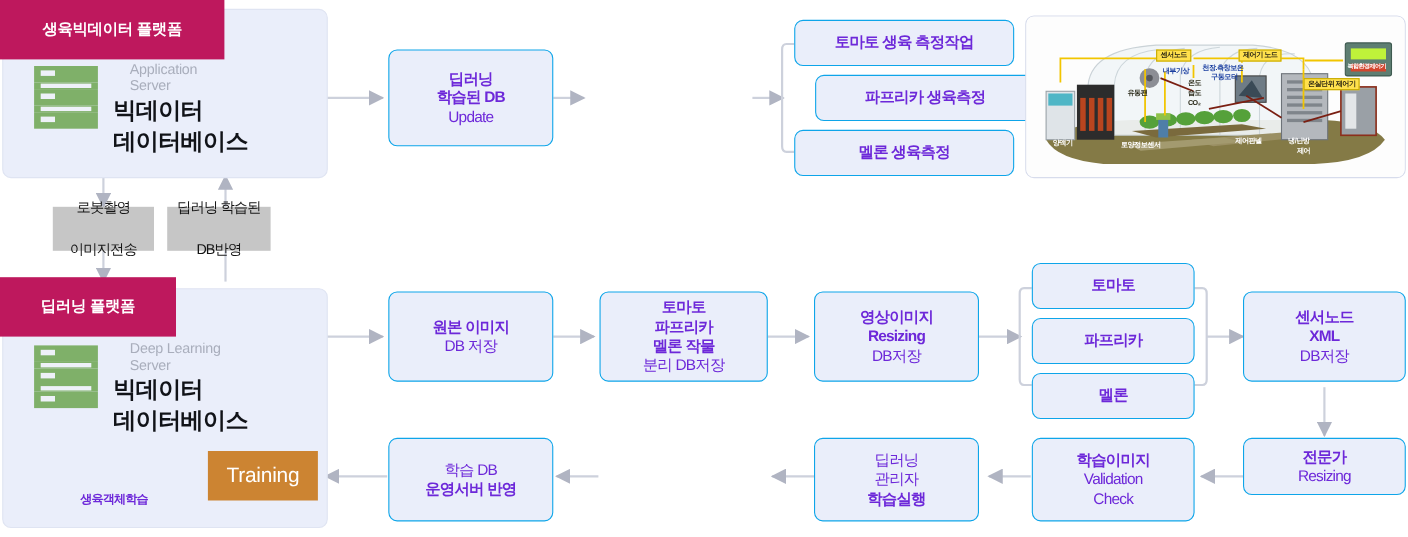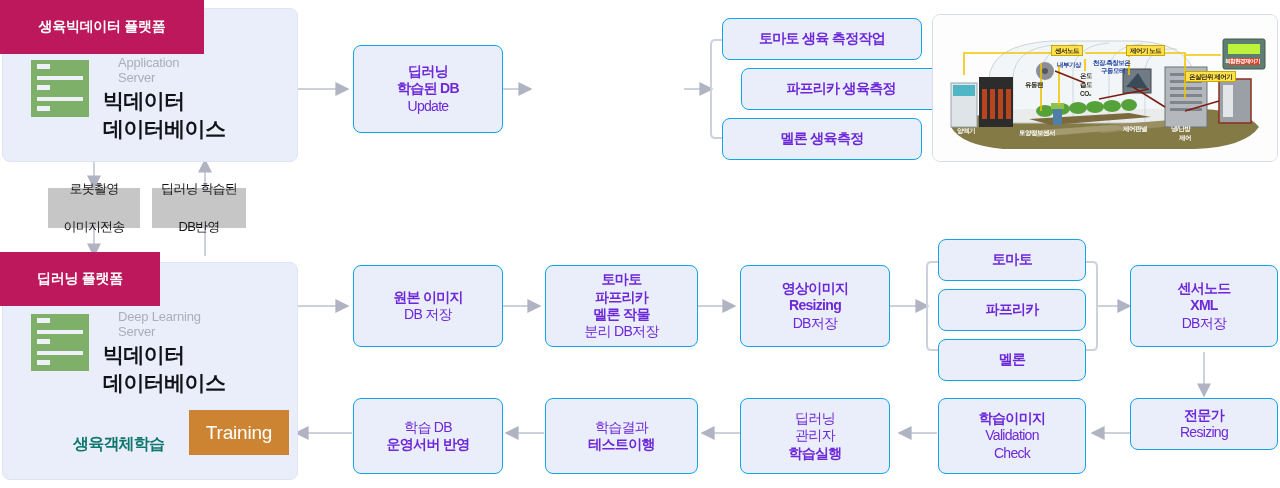--- a/index.html
+++ b/index.html
@@ -59,22 +59,22 @@
   .srv-sub{color:#a9aebc;font-size:13px;letter-spacing:-0.2px;margin-left:15px;}
   .srv-main{color:#111318;font-size:21px;font-weight:bold;letter-spacing:-0.6px;margin-top:4px;}
 
   
   .training{
     position:absolute;background:#cc8432;color:#ffffff;
     display:flex;align-items:center;justify-content:center;
     font-size:19px;letter-spacing:-0.2px;z-index:3;
   }
   .training-label{
-    position:absolute;color:#0f766e;font-size:16px;font-weight:bold;
-    letter-spacing:-0.8px;z-index:3;white-space:nowrap;
+    position:absolute;color:#6d28d9;font-size:11px;font-weight:bold;
+    letter-spacing:-0.8px;z-index:3;white-space:nowrap;margin-top:12px;
   }
 
   
   .node{
     position:absolute;
     background:#eaeefa;
     border:1px solid #0ea5e9;
     border-radius:8px;
     display:flex;flex-direction:column;
     align-items:center;justify-content:center;
@@ -390,22 +390,18 @@
   <div class="node" style="left:938px;top:398px;width:148px;height:76px;">
     <span class="ln b">학습이미지</span>
     <span class="ln">Validation</span>
     <span class="ln">Check</span>
   </div>
   <div class="node" style="left:740px;top:398px;width:150px;height:76px;">
     <span class="ln">딥러닝</span>
     <span class="ln">관리자</span>
     <span class="ln b">학습실행</span>
   </div>
-  <div class="node" style="left:545top;left:545px;top:398px;width:153px;height:76px;">
-    <span class="ln">학습결과</span>
-    <span class="ln b">테스트이행</span>
-  </div>
   <div class="node" style="left:353px;top:398px;width:150px;height:76px;">
     <span class="ln">학습 DB</span>
     <span class="ln b">운영서버 반영</span>
   </div>
 
 </div>
 
 </body></html>

